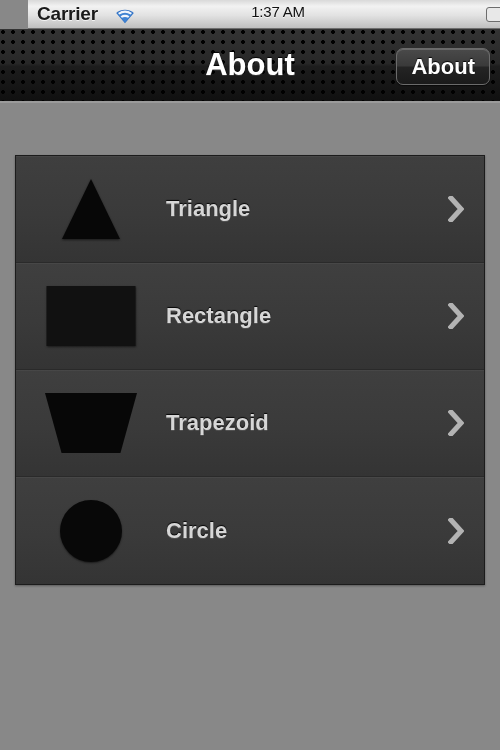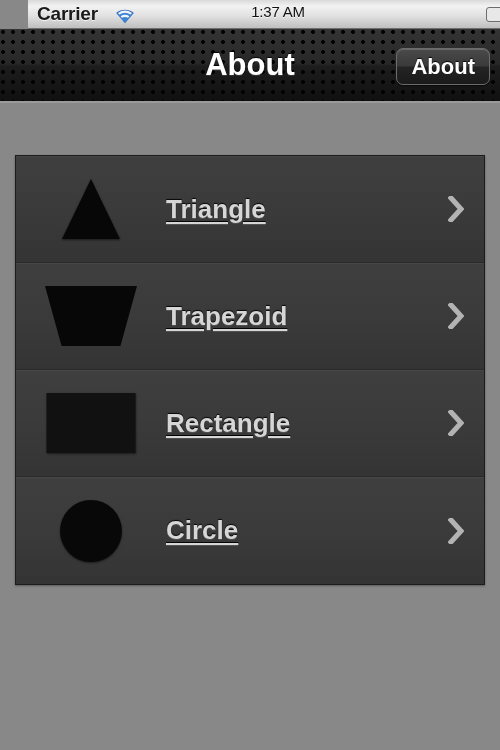--- a/index.html
+++ b/index.html
@@ -174,24 +174,23 @@
     border-bottom: none;
     align-items: center;
   }
   .shape-icon-wrap {
     width: 150px;
     height: 107px;
     position: relative;
     flex: 0 0 150px;
   }
   .shape-label {
-    font-size: 26px;
+    font-size: 22px;
     font-weight: bold;
     color: #d6d6d6;
-    text-decoration: underline;
     text-underline-offset: 4px;
     text-shadow: 0 -1px 1px rgba(0,0,0,0.9), 0 1px 0 rgba(255,255,255,0.12);
     letter-spacing: 0px;
   }
   .chevron {
     position: absolute;
     right: 20px;
     top: 50%;
     transform: translateY(-50%);
     width: 16px;
@@ -276,35 +275,35 @@
         <span class="shape-label">Triangle</span>
         <span class="chevron">
           <svg width="16" height="26" viewBox="0 0 16 26">
             <path d="M3 2 L13 13 L3 24" fill="none" stroke="#b3b3b3" stroke-width="5" stroke-linecap="square" stroke-linejoin="miter"></path>
           </svg>
         </span>
       </div>
 
       <div class="shape-row">
         <div class="shape-icon-wrap">
-          <div class="glyph glyph-trapezoid"></div>
+          <div class="glyph glyph-rectangle"></div>
         </div>
-        <span class="shape-label">Trapezoid</span>
+        <span class="shape-label">Rectangle</span>
         <span class="chevron">
           <svg width="16" height="26" viewBox="0 0 16 26">
             <path d="M3 2 L13 13 L3 24" fill="none" stroke="#b3b3b3" stroke-width="5" stroke-linecap="square" stroke-linejoin="miter"></path>
           </svg>
         </span>
       </div>
 
       <div class="shape-row">
         <div class="shape-icon-wrap">
-          <div class="glyph glyph-rectangle"></div>
+          <div class="glyph glyph-trapezoid"></div>
         </div>
-        <span class="shape-label">Rectangle</span>
+        <span class="shape-label">Trapezoid</span>
         <span class="chevron">
           <svg width="16" height="26" viewBox="0 0 16 26">
             <path d="M3 2 L13 13 L3 24" fill="none" stroke="#b3b3b3" stroke-width="5" stroke-linecap="square" stroke-linejoin="miter"></path>
           </svg>
         </span>
       </div>
 
       <div class="shape-row">
         <div class="shape-icon-wrap">
           <div class="glyph glyph-circle"></div>

